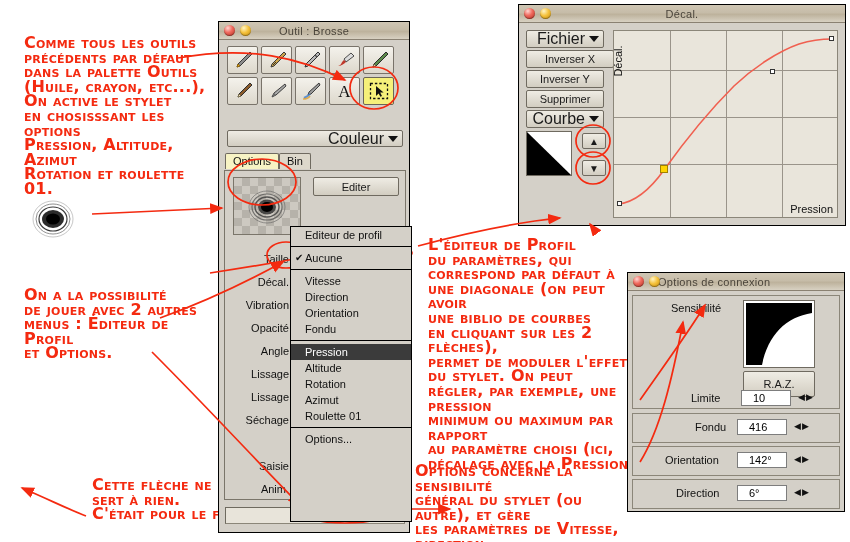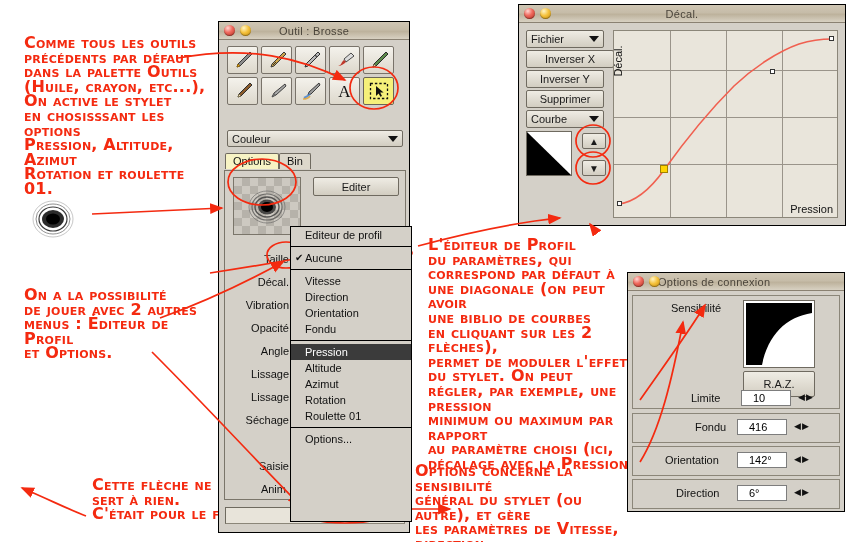--- a/index.html
+++ b/index.html
@@ -30,22 +30,22 @@
   .btn{
     background:linear-gradient(to bottom,#efece4,#d2cdc1);
     border:1px solid #6f6a60;border-radius:2px;
     font-size:11px;color:#1a1a1a;text-align:center;
     display:flex;align-items:center;justify-content:center;
     box-sizing:border-box;
   }
   .combo{
     background:linear-gradient(to bottom,#efece4,#d2cdc1);
     border:1px solid #6f6a60;border-radius:2px;
-    font-size:11px;color:#1a1a1a;
-    display:flex;align-items:center;box-sizing:border-box;padding:0 4px;
+    font-size:16px;color:#1a1a1a;
+    display:flex;align-items:center;box-sizing:border-box;padding:0 4px;text-align:right;
   }
   .combo .lbl{flex:1;}
   .caret{width:0;height:0;border-left:5px solid transparent;border-right:5px solid transparent;
          border-top:6px solid #111;margin-left:4px;}
   .field{
     background:#fff;border:1px solid #7d7d7d;font-size:11px;color:#000;
     display:flex;align-items:center;padding:0 11px;box-sizing:border-box;
   }
   .sunken{border:1px solid #8b8679;border-top-color:#6e6a5f;border-left-color:#6e6a5f;
           background:#e8e4da;box-sizing:border-box;}
@@ -296,22 +296,22 @@
     <span>Aucune</span>
   </div>
   <div class="sep"></div>
   <div class="mi">Vitesse</div>
   <div class="mi">Direction</div>
   <div class="mi">Orientation</div>
   <div class="mi">Fondu</div>
   <div class="sep"></div>
   <div class="mi hl">Pression</div>
   <div class="mi">Altitude</div>
+  <div class="mi">Rotation</div>
   <div class="mi">Azimut</div>
-  <div class="mi">Rotation</div>
   <div class="mi">Roulette 01</div>
   <div class="sep"></div>
   <div class="mi">Options...</div>
 </div>
 
 <div class="win" id="decal-win">
   <div class="titlebar">
     <div class="gumdrop gum-red"></div>
     <div class="gumdrop gum-yel"></div>
     <div class="title">Décal.</div>

